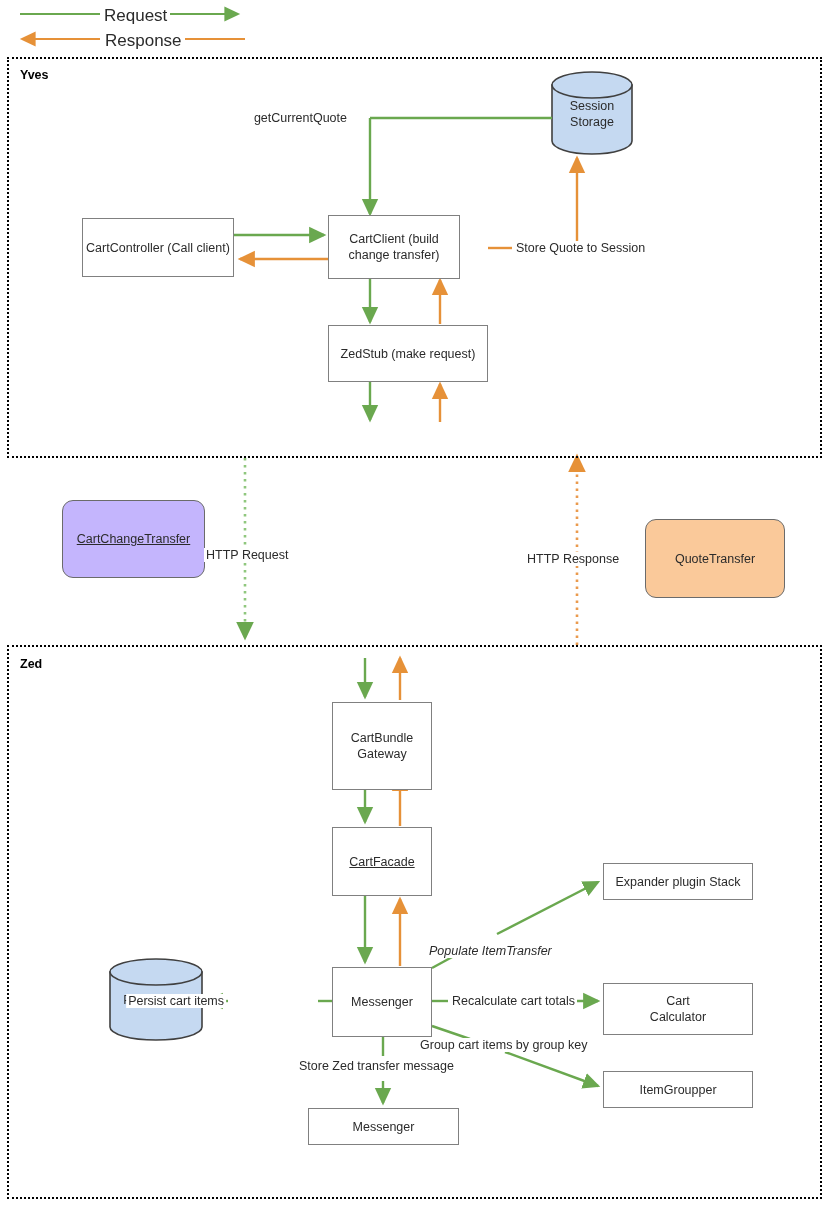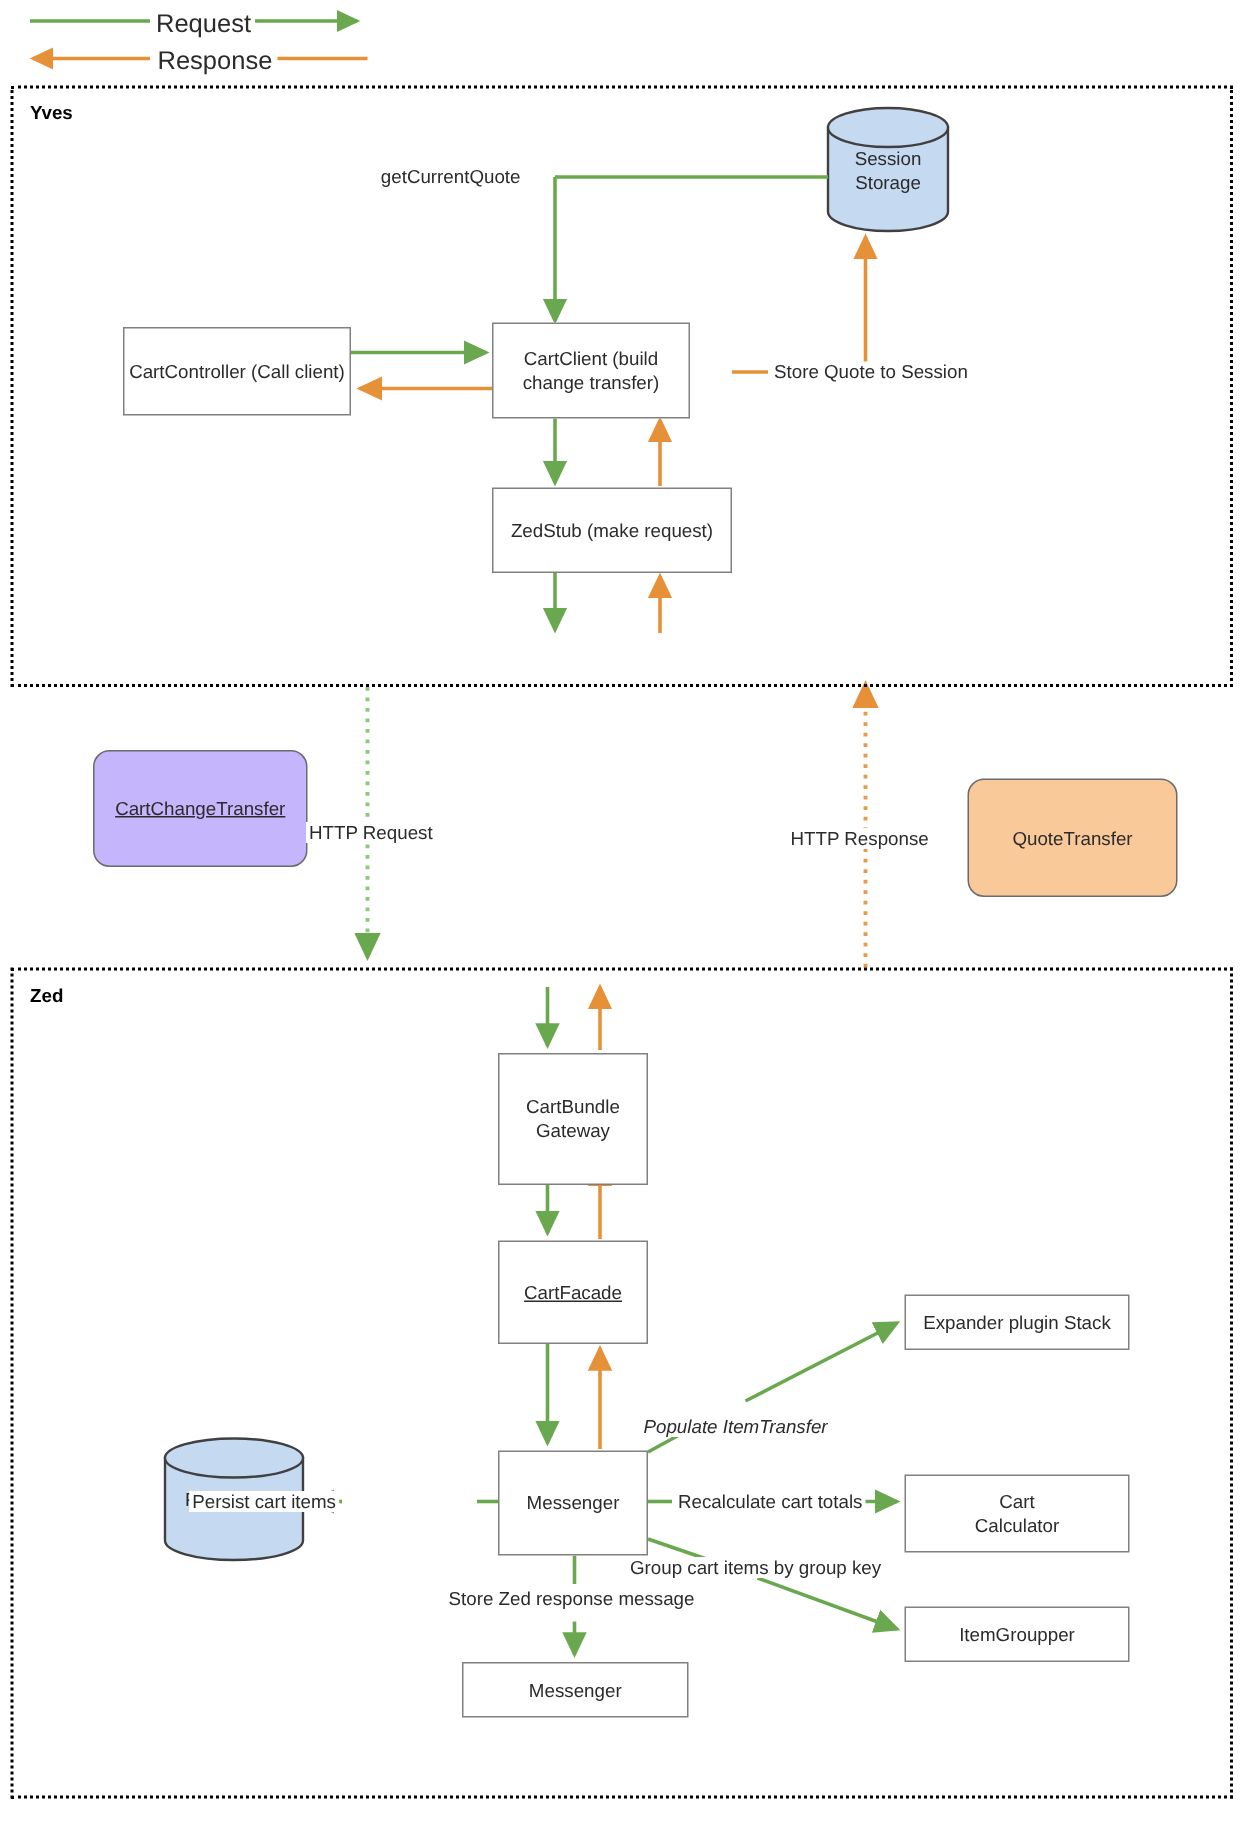--- a/index.html
+++ b/index.html
@@ -254,15 +254,15 @@
   </div>
 
   <div class="node" style="left:603px; top:1071px; width:150px; height:37px;">
     <span>ItemGroupper</span>
   </div>
 
   <div class="edge-label" style="left:226px; top:994px; transform:translate(-100%,0);">Persist cart items</div>
   <div class="edge-label" style="left:427px; top:944px;font-style:italic;">Populate ItemTransfer</div>
   <div class="edge-label" style="left:450px; top:994px;">Recalculate cart totals</div>
   <div class="edge-label" style="left:418px; top:1038px;">Group cart items by group key</div>
-  <div class="edge-label" style="left:297px; top:1059px;">Store Zed response message</div>
+  <div class="edge-label" style="left:297px; top:1059px;">Store Zed transfer message</div>
 
 </div>
 
 </body></html>

